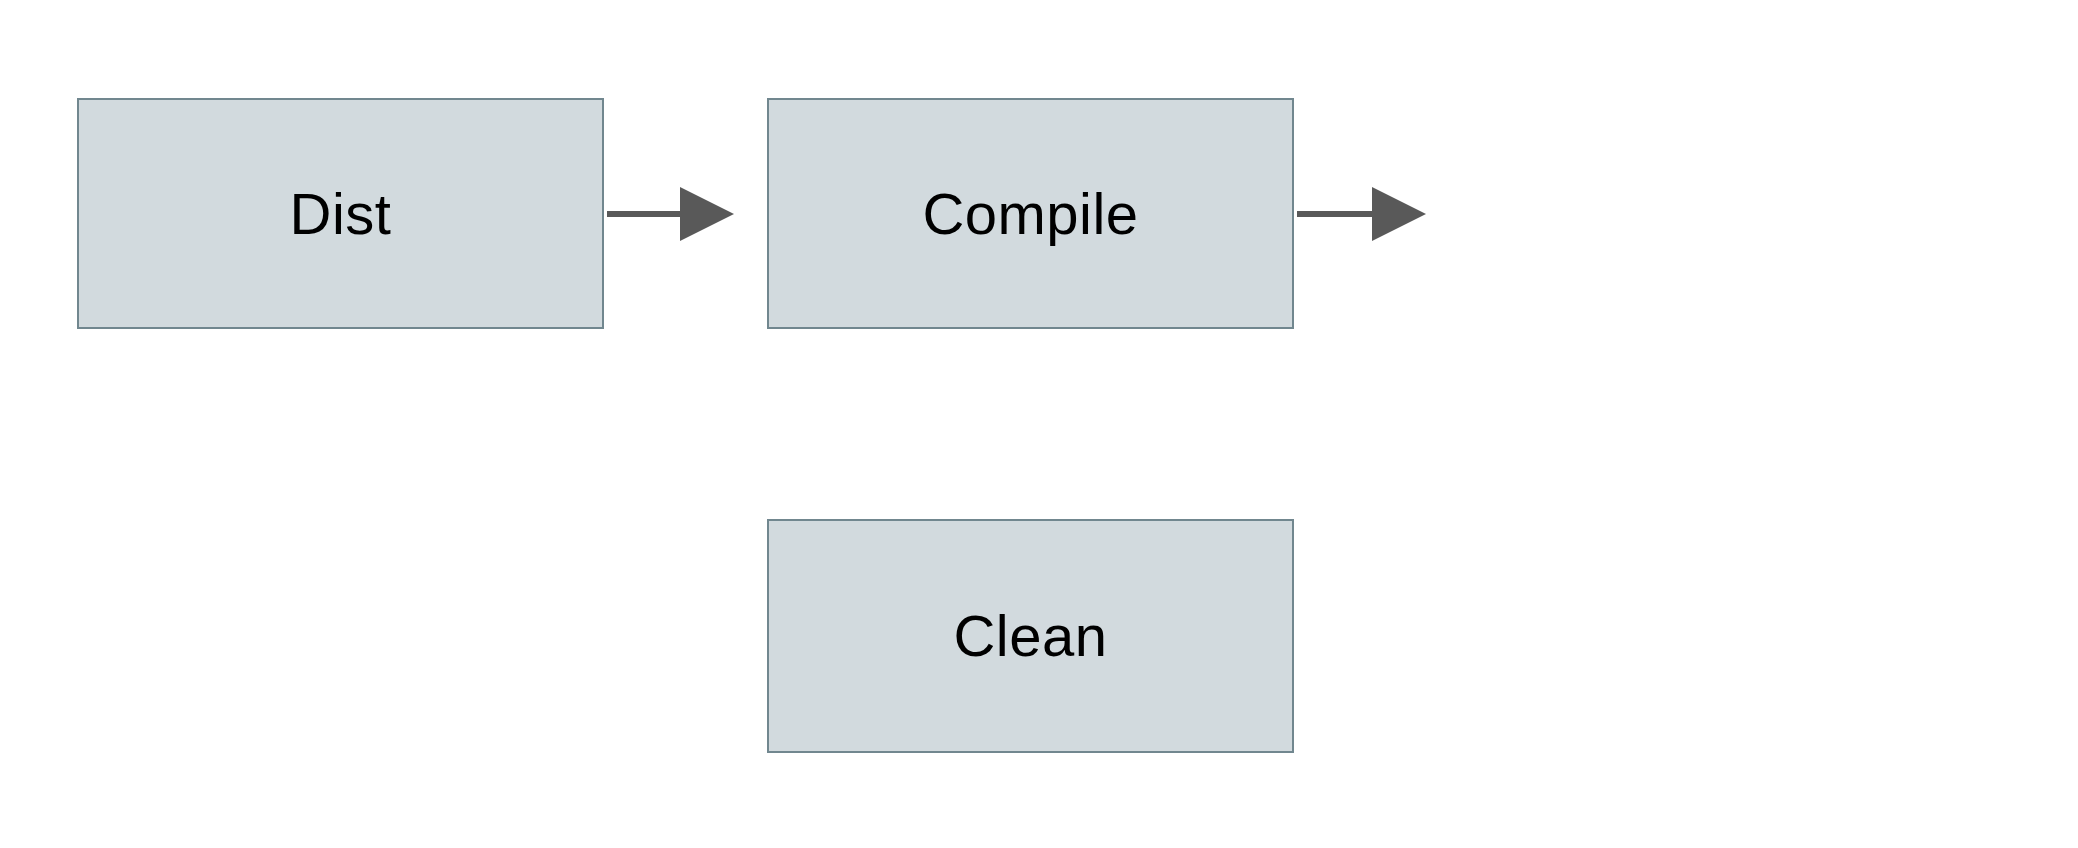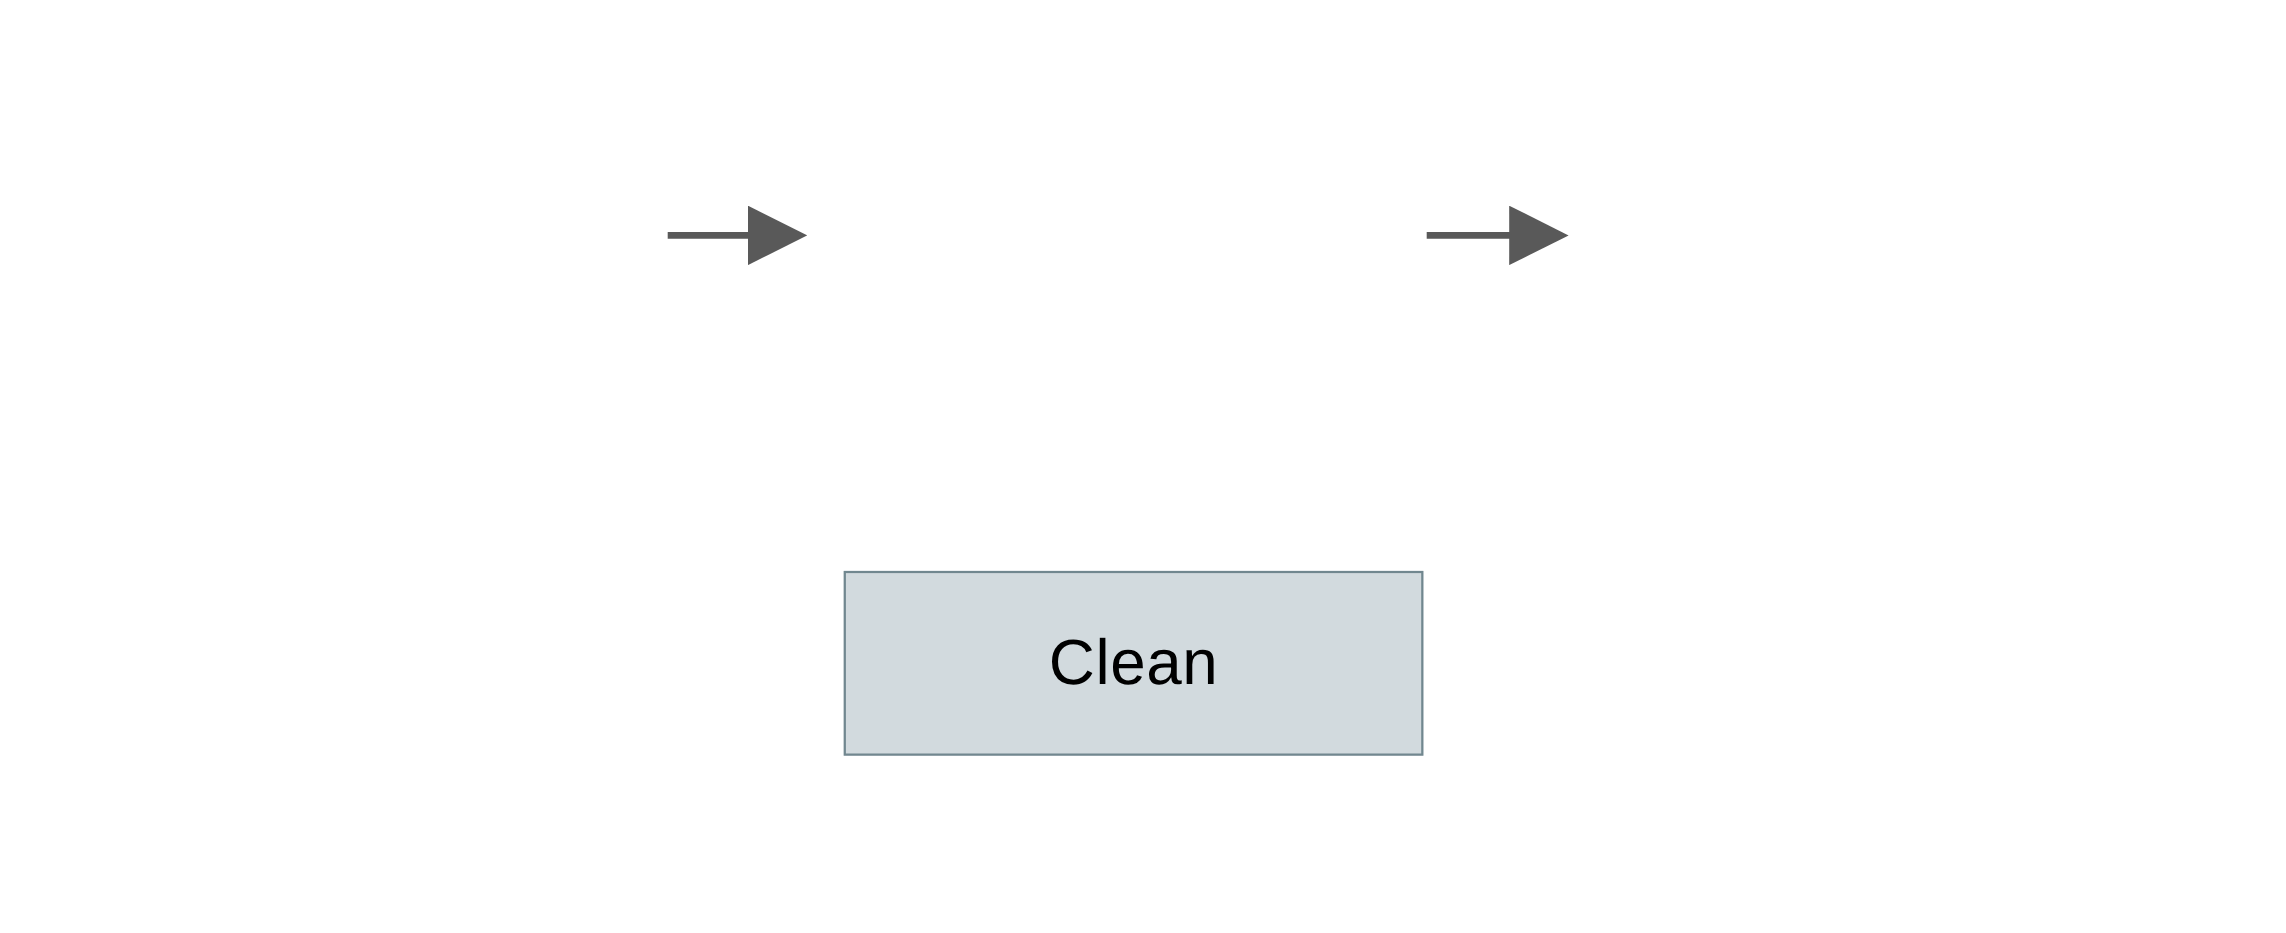--- a/index.html
+++ b/index.html
@@ -35,39 +35,45 @@
   .node-label {
     color: #000000;
     font-size: 58px;
     line-height: 1;
     letter-spacing: 0.5px;
     white-space: nowrap;
   }
   .node-dist    { left: 77px;   top: 98px;  width: 527px; height: 231px; }
   .node-compile { left: 767px;  top: 98px;  width: 527px; height: 231px; }
   .node-init    { left: 1459px; top: 98px;  width: 527px; height: 231px; }
-  .node-clean   { left: 767px;  top: 519px; width: 527px; height: 168px; }
+  .node-clean   { left: 767px;  top: 519px; width: 527px; height: 234px; }
 </style>
 </head>
 <body>
 
 <div class="canvas">
 
   <svg class="edges-layer" width="2078" height="848" viewBox="0 0 2078 848" xmlns="http://www.w3.org/2000/svg">
     <defs>
       <marker id="arrowhead" markerWidth="9" markerHeight="9" refX="7.5" refY="4.5" orient="auto" markerUnits="strokeWidth">
         <path d="M0,0 L9,4.5 L0,9 Z" fill="#595959"></path>
       </marker>
     </defs>
 
     <line x1="607" y1="214" x2="725" y2="214" stroke="#595959" stroke-width="6" marker-end="url(#arrowhead)"></line>
 
     <line x1="1297" y1="214" x2="1417" y2="214" stroke="#595959" stroke-width="6" marker-end="url(#arrowhead)"></line>
   </svg>
 
+  <div class="node node-dist">
+    <span class="node-label">Dist</span>
+  </div>
 
+  <div class="node node-compile">
+    <span class="node-label">Compile</span>
+  </div>
 
 
   <div class="node node-clean">
     <span class="node-label">Clean</span>
   </div>
 
 </div>
 
 </body></html>

